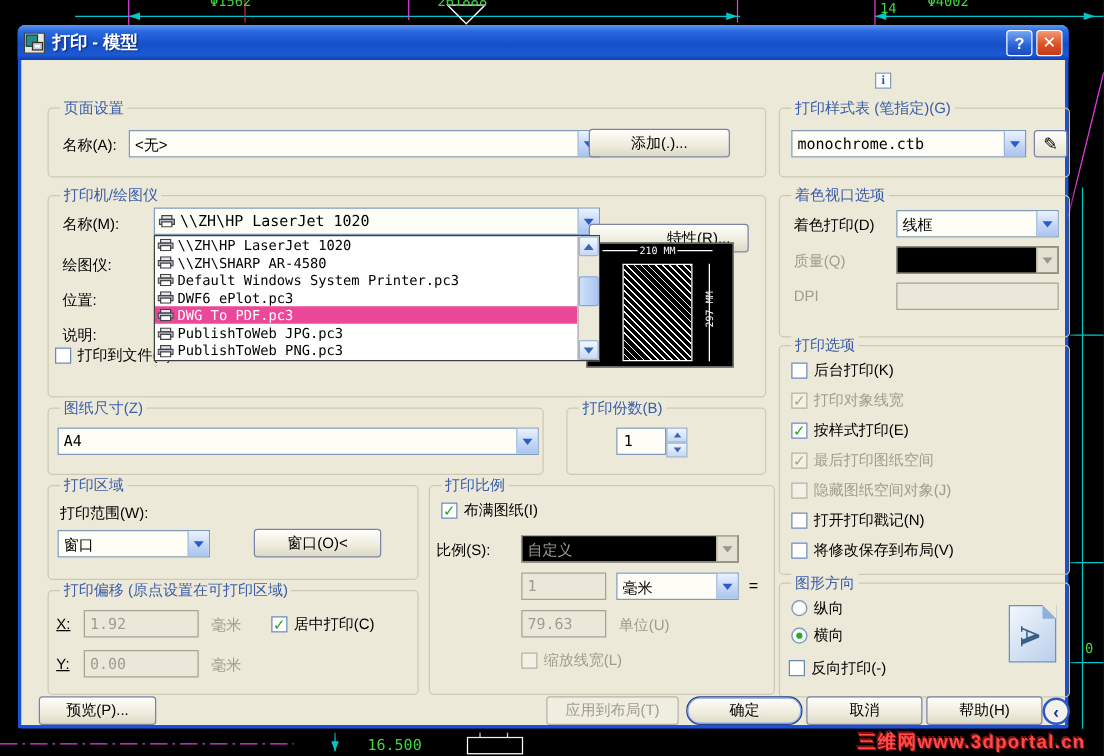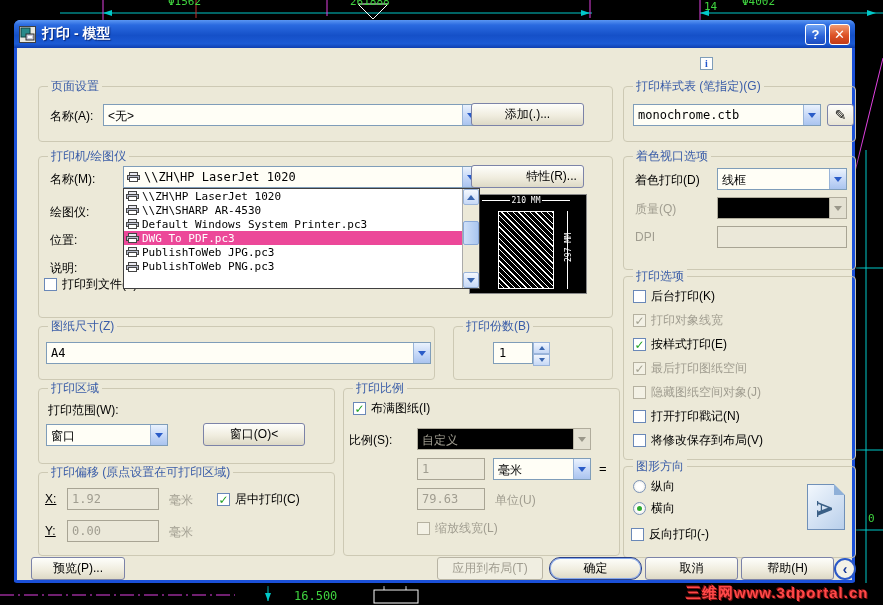--- a/index.html
+++ b/index.html
@@ -207,21 +207,21 @@
               <rect x="2.5" y="0.5" width="8" height="3" fill="#e8e8f0" stroke="#444"></rect>
               <rect x="0.5" y="3.5" width="12" height="4" fill="#b8bccc" stroke="#444"></rect>
               <rect x="2.5" y="5.5" width="8" height="4" fill="#fff" stroke="#444"></rect>
             </svg>
         </span>
         <span class="val" style="font-family:'DejaVu Sans Mono',monospace;">\\ZH\HP LaserJet 1020</span>
         <span class="cbtn">
             <i></i>
           </span>
       </div>
-      <div class="xpbtn" style="left:454px; top:117px; width:113px;padding-left:48px;">特性(R)...</div>
+      <div class="xpbtn" style="left:454px; top:131px; width:128px;padding-left:48px;">特性(R)...</div>
 
       <span class="lbl" style="left:33px; top:156px;">绘图仪:</span>
       <span class="lbl" style="left:33px; top:184px;">位置:</span>
       <span class="lbl" style="left:33px; top:212px;">说明:</span>
       <div class="row" style="left:27px; top:228px;">
         <span class="cb"></span>
         <span>打印到文件(F)</span>
       </div>
 
       <div class="dlist" style="left:106px; top:140px; width:357px; height:101px;">
@@ -233,29 +233,37 @@
                 <rect x="2.5" y="5.5" width="8" height="4" fill="#fff" stroke="#444"></rect>
               </svg>
               <span>\\ZH\HP LaserJet 1020</span>
             </div>
           <div class="litem">
               <svg class="psvg" width="13" height="10" viewBox="0 0 13 10">
                 <rect x="2.5" y="0.5" width="8" height="3" fill="#e8e8f0" stroke="#444"></rect>
                 <rect x="0.5" y="3.5" width="12" height="4" fill="#b8bccc" stroke="#444"></rect>
                 <rect x="2.5" y="5.5" width="8" height="4" fill="#fff" stroke="#444"></rect>
               </svg>
-              <span>\\ZH\SHARP AR-4530</span>
+              <span>\\ZH\SHARP AR-4580</span>
             </div>
           <div class="litem">
               <svg class="psvg" width="13" height="10" viewBox="0 0 13 10">
                 <rect x="2.5" y="0.5" width="8" height="3" fill="#e8e8f0" stroke="#444"></rect>
                 <rect x="0.5" y="3.5" width="12" height="4" fill="#b8bccc" stroke="#444"></rect>
                 <rect x="2.5" y="5.5" width="8" height="4" fill="#fff" stroke="#444"></rect>
               </svg>
               <span>Default Windows System Printer.pc3</span>
+            </div>
+          <div class="litem">
+              <svg class="psvg" width="13" height="10" viewBox="0 0 13 10">
+                <rect x="2.5" y="0.5" width="8" height="3" fill="#e8e8f0" stroke="#444"></rect>
+                <rect x="0.5" y="3.5" width="12" height="4" fill="#b8bccc" stroke="#444"></rect>
+                <rect x="2.5" y="5.5" width="8" height="4" fill="#fff" stroke="#444"></rect>
+              </svg>
+              <span>DWF6 ePlot.pc3</span>
             </div>
           <div class="litem sel">
               <svg class="psvg" width="13" height="10" viewBox="0 0 13 10">
                 <rect x="2.5" y="0.5" width="8" height="3" fill="#e8e8f0" stroke="#444"></rect>
                 <rect x="0.5" y="3.5" width="12" height="4" fill="#b8bccc" stroke="#444"></rect>
                 <rect x="2.5" y="5.5" width="8" height="4" fill="#fff" stroke="#444"></rect>
               </svg>
               <span>DWG To PDF.pc3</span>
             </div>
           <div class="litem">

